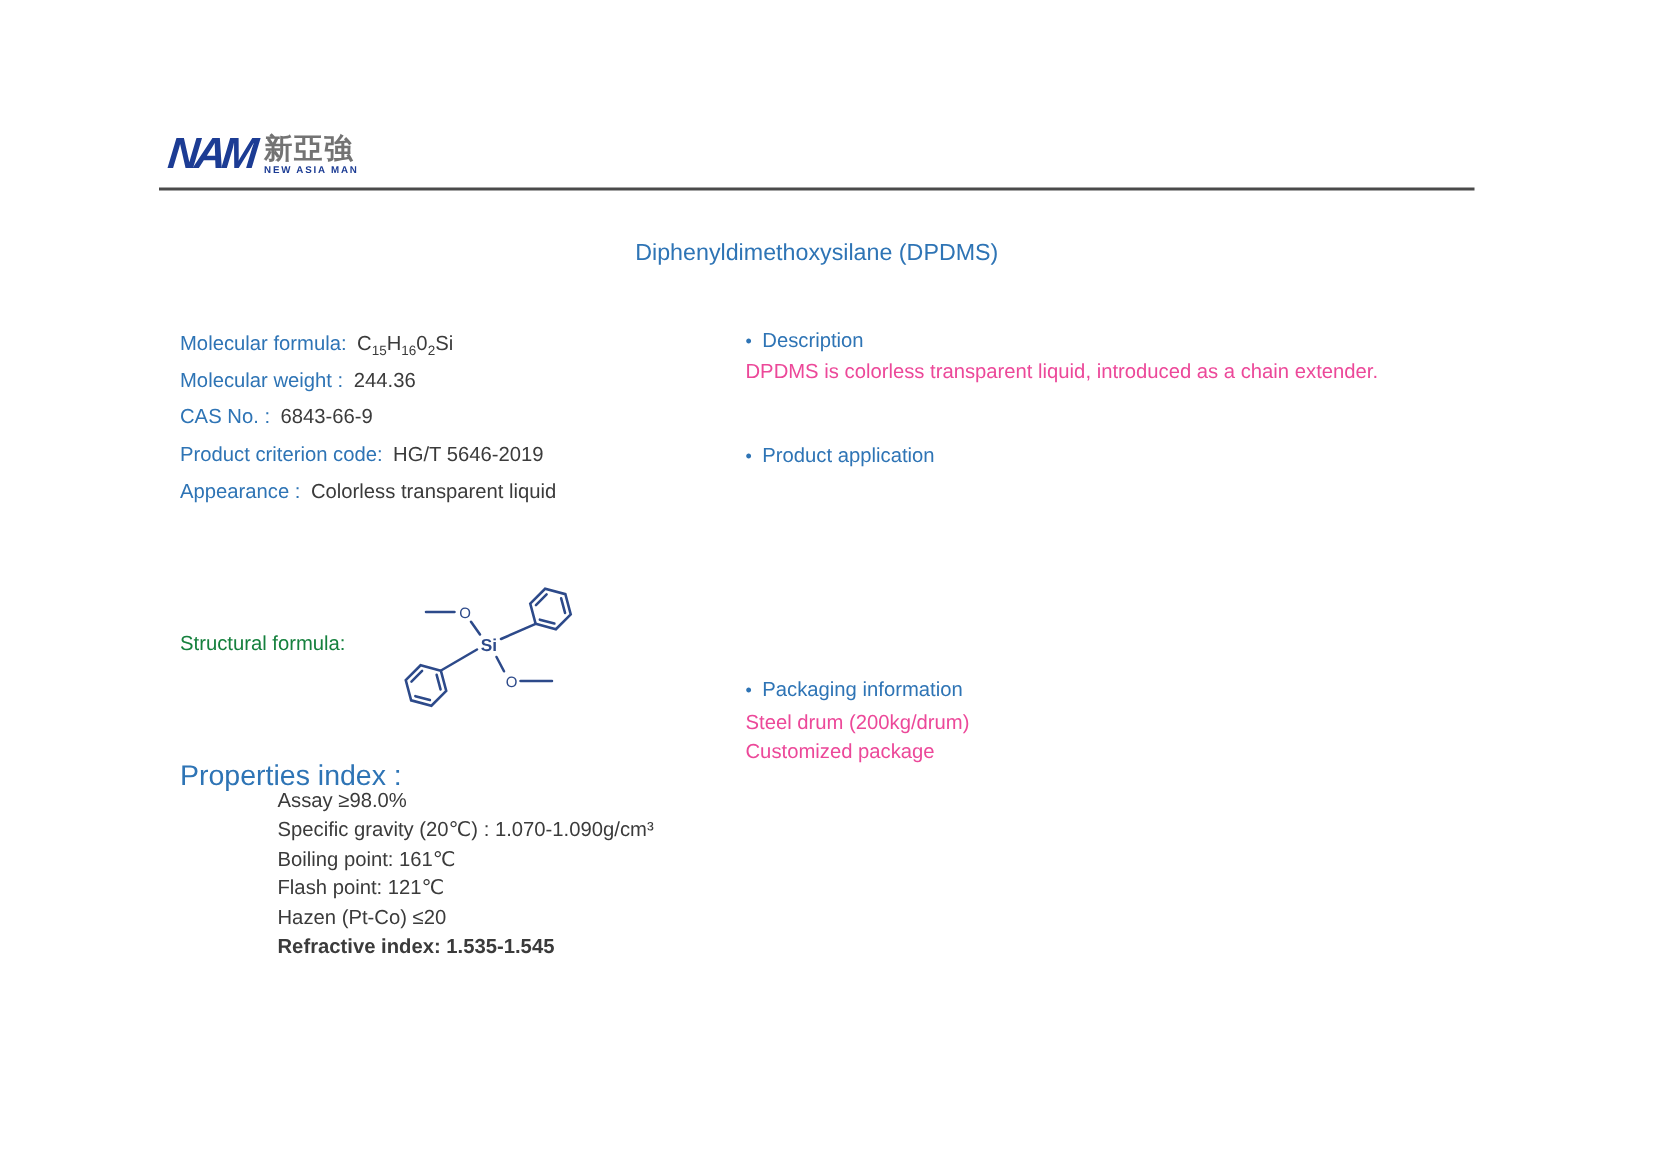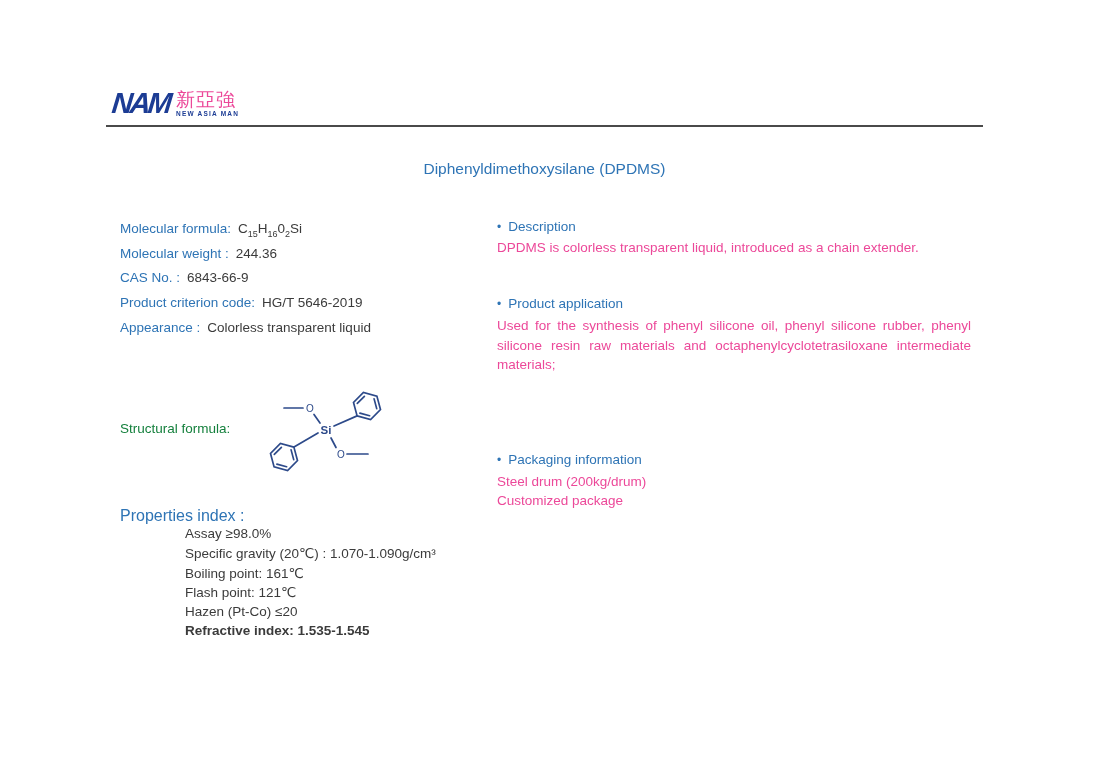--- a/index.html
+++ b/index.html
@@ -17,22 +17,22 @@
   .logo-nam {
     display:inline-block;
     font-style:italic; font-weight:900;
     font-size:29px; line-height:29px;
     letter-spacing:-3px;
     color:#1c3c94;
     transform:skewX(-6deg);
   }
   .logo-right { display:flex; flex-direction:column; margin-left:7px; margin-top:1px; }
   .logo-cn {
-    font-size:19px; line-height:20px; font-weight:normal;
-    color:#ec4899; letter-spacing:1px; white-space:nowrap;
+    font-size:19px; line-height:20px; font-weight:bold;
+    color:#737373; letter-spacing:1px; white-space:nowrap;
   }
   .logo-sub {
     font-size:6.5px; line-height:7px; font-weight:bold;
     color:#1c3c94; letter-spacing:1.2px; white-space:nowrap;
   }
   .header-rule {
     position:absolute; left:106px; top:125px; width:877px; height:2px;
     background:#4a4a4a;
   }
 
@@ -53,21 +53,21 @@
   .row-mw { top:246px; }
   .row-cas { top:270px; }
   .row-pcc { top:295px; }
   .row-app { top:320px; }
 
   
   .sf-label { position:absolute; left:120px; top:421px; font-size:13.5px; color:#15803d; white-space:nowrap; }
   .structure-svg { position:absolute; left:252px; top:381px; }
 
   
-  .props-heading { position:absolute; left:120px; top:507px; font-size:16px; color:#2e74b5; white-space:nowrap; }
+  .props-heading { position:absolute; left:120px; top:507px; font-size:19px; color:#2e74b5; white-space:nowrap; }
   .prop-item { position:absolute; left:185px; font-size:13.5px; color:#3b3b3b; white-space:nowrap; }
   .prop-0 { top:526px; } .prop-1 { top:545px; } .prop-2 { top:565px; }
   .prop-3 { top:584px; } .prop-4 { top:604px; } .prop-5 { top:623px;font-weight:bold; }
 
   
   .right-col { position:absolute; left:497px; top:219px; width:474px; }
   .sec-heading { position:absolute; font-size:13.5px; color:#2e74b5; white-space:nowrap; }
   .sec-heading .bullet { margin-right:7px; font-size:12px; }
   .sec-body { position:absolute; font-size:13.5px; color:#ec4899; line-height:19.7px; width:474px; }
   .justified { text-align:justify; }
@@ -153,21 +153,20 @@
 
     <div class="sec-heading h-desc">
       <span class="bullet">•</span><span>Description</span>
     </div>
     <div class="sec-body b-desc">DPDMS is colorless transparent liquid, introduced as a chain extender.</div>
 
     <div class="sec-heading h-appl">
       <span class="bullet">•</span><span>Product application</span>
     </div>
     <div class="sec-body b-appl">
-      <div class="justified">Used for the synthesis of phenyl silicone oil, phenyl silicone rubber, phenyl silicone resin raw materials and octaphenylcyclotetrasiloxane intermediate materials;</div>
     </div>
 
     <div class="sec-heading h-pkg">
       <span class="bullet">•</span><span>Packaging information</span>
     </div>
     <div class="sec-body b-pkg1">Steel drum (200kg/drum)</div>
     <div class="sec-body b-pkg2">Customized package</div>
 
   </div>
 

